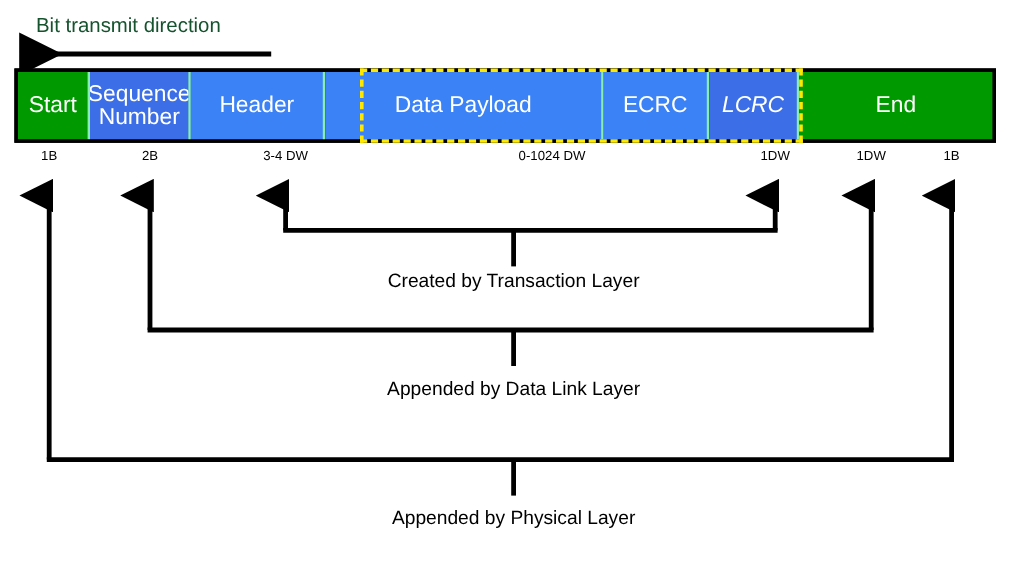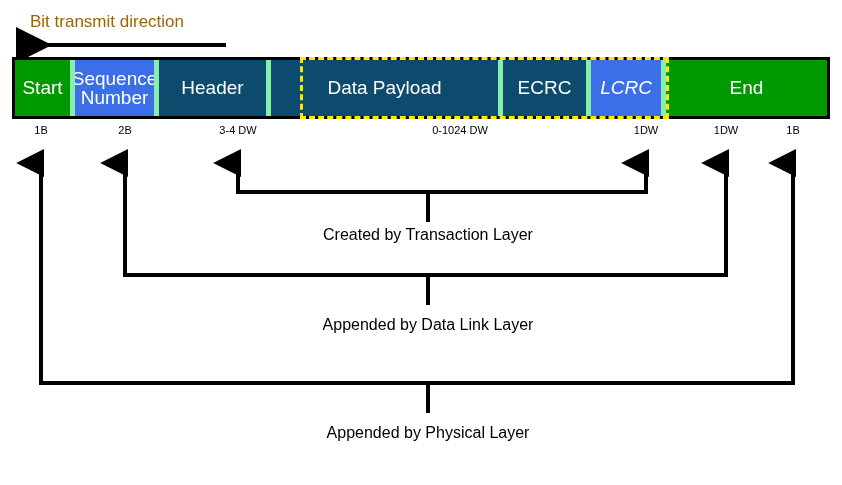--- a/index.html
+++ b/index.html
@@ -8,48 +8,48 @@
     background:#ffffff;
     font-family:"Liberation Sans", sans-serif;
     overflow:hidden;
     position:relative;
   }
   #stage{position:absolute;left:0;top:0;width:842px;height:485px;}
 
   
   #transmit-label{
     position:absolute; left:30px; top:12px;
-    font-size:17px; color:#a16207; white-space:nowrap;
+    font-size:17px; color:#14532d; white-space:nowrap;
   }
 
   
   #packet{
     position:absolute; left:12px; top:57px;
     width:818px; height:62px;
     box-sizing:border-box;
     border:3px solid #000;
     display:flex;
     background:#000;
   }
   .field{
     position:relative;
     box-sizing:border-box;
     display:flex; align-items:center; justify-content:center;
     text-align:center;
     color:#ffffff;
     font-size:19px;
     line-height:1.02;
-    border-right:5px solid #86efac;
+    border-right:2px solid #86efac;
     overflow:hidden;
     white-space:pre-line;
   }
   .field:last-child{border-right:none;}
   .f-green{background:#009A00;}
   .f-blue {background:#3C6EE8;}
-  .f-red  {background:#0c4a6e;}
+  .f-red  {background:#3b82f6;}
 
   
   #tlp-dash{
     position:absolute;
     left:300px; top:57px;
     width:369px; height:62px;
     box-sizing:border-box;
     border:3px dashed #FFE800;
     pointer-events:none;
     z-index:5;

